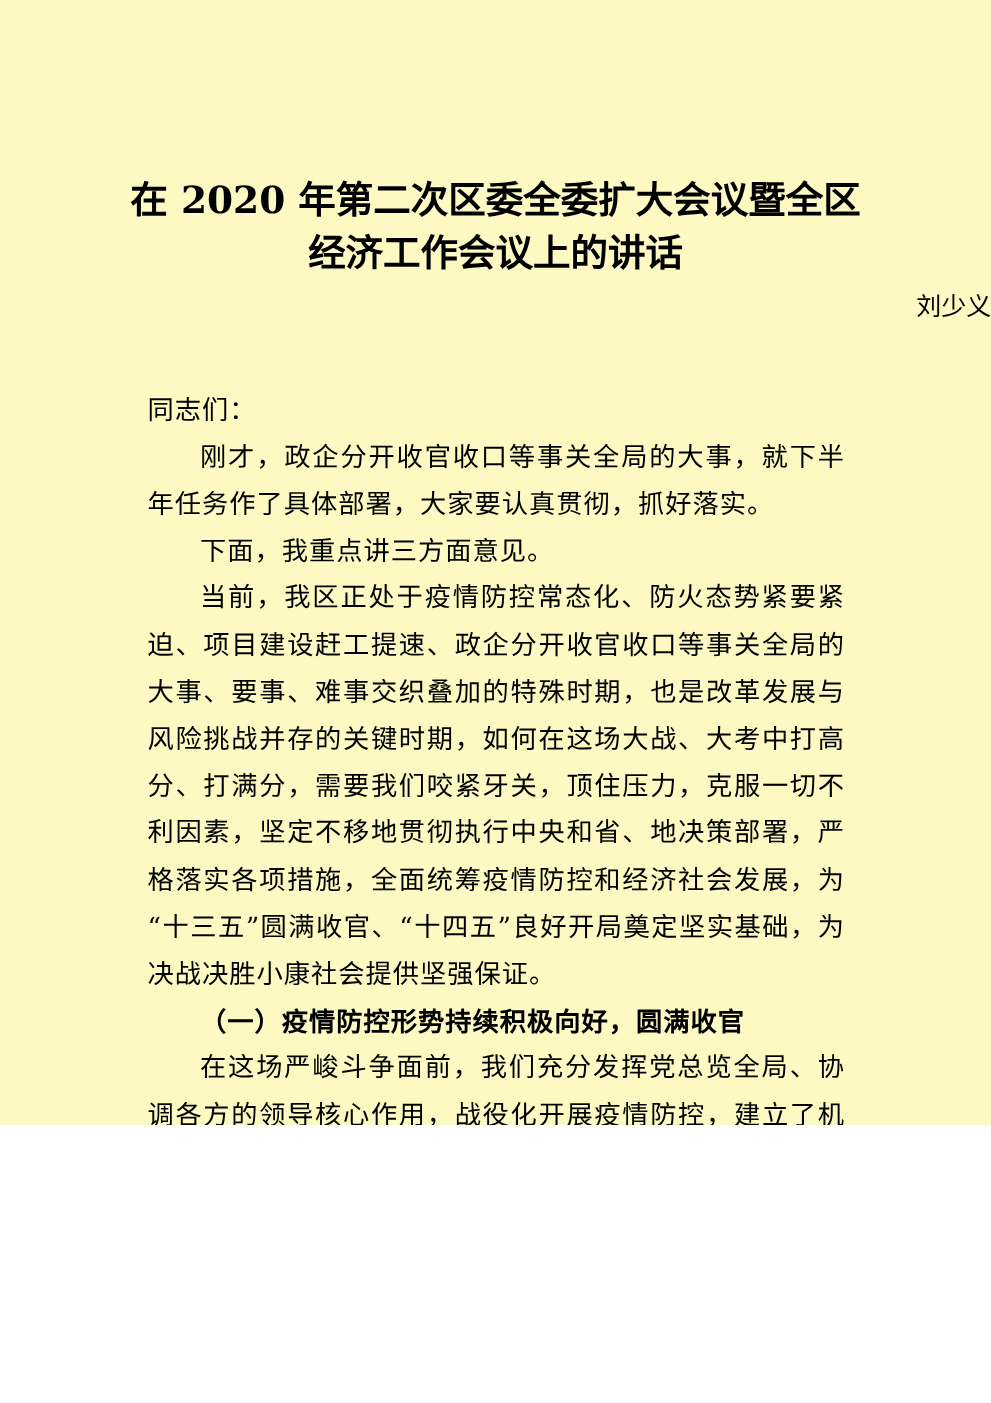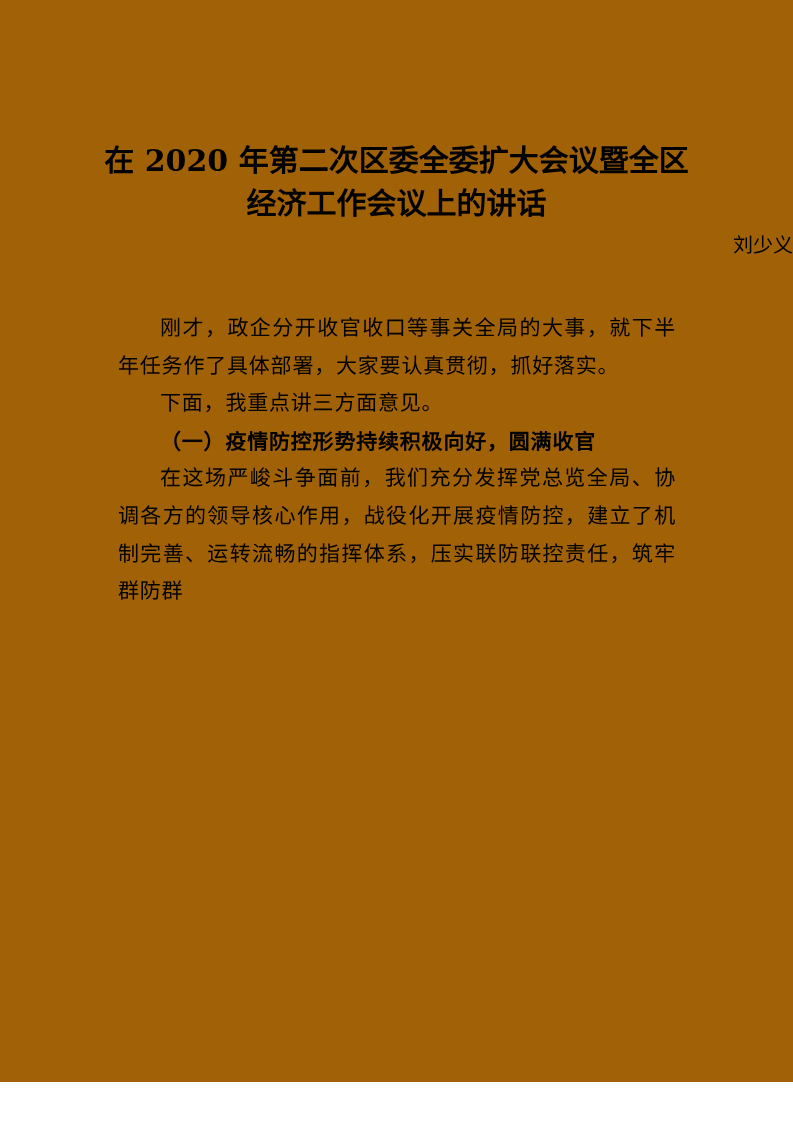--- a/index.html
+++ b/index.html
@@ -3,23 +3,23 @@
 <meta charset="utf-8">
 <style>
   html, body {
     margin: 0;
     padding: 0;
     background: #ffffff;
   }
   .page {
     position: relative;
     width: 793px;
-    height: 1082px;
+    height: 900px;
     margin: 0 auto;
-    background: #a16207;
+    background: #fef9c3;
     color: #000000;
     overflow: hidden;
     font-family: "DejaVu Serif", "Liberation Serif", serif;
   }
   
   .doc-title {
     margin: 139px 0 0 0;
     font-size: 30px;
     line-height: 43px;
     font-weight: 700;
@@ -74,18 +74,20 @@
   <header>
     <h1 class="doc-title">
       <span class="title-line">在 2020 年第二次区委全委扩大会议暨全区</span>
       <span class="title-line">经济工作会议上的讲话</span>
     </h1>
     <div class="doc-author">刘少义</div>
   </header>
 
   <main class="doc-body">
 
+  <p class="salutation">同志们：</p>
       <p class="para">刚才，政企分开收官收口等事关全局的大事，就下半年任务作了具体部署，大家要认真贯彻，抓好落实。</p>
       <p class="para">下面，我重点讲三方面意见。</p>
+      <p class="para">当前，我区正处于疫情防控常态化、防火态势紧要紧迫、项目建设赶工提速、政企分开收官收口等事关全局的大事、要事、难事交织叠加的特殊时期，也是改革发展与风险挑战并存的关键时期，如何在这场大战、大考中打高分、打满分，需要我们咬紧牙关，顶住压力，克服一切不利因素，坚定不移地贯彻执行中央和省、地决策部署，严格落实各项措施，全面统筹疫情防控和经济社会发展，为“十三五”圆满收官、“十四五”良好开局奠定坚实基础，为决战决胜小康社会提供坚强保证。</p>
       <p class="heading2">（一）疫情防控形势持续积极向好，圆满收官</p>
       <p class="para">在这场严峻斗争面前，我们充分发挥党总览全局、协调各方的领导核心作用，战役化开展疫情防控，建立了机制完善、运转流畅的指挥体系，压实联防联控责任，筑牢群防群</p>
     </main>
 </div>
 
 </body></html>

